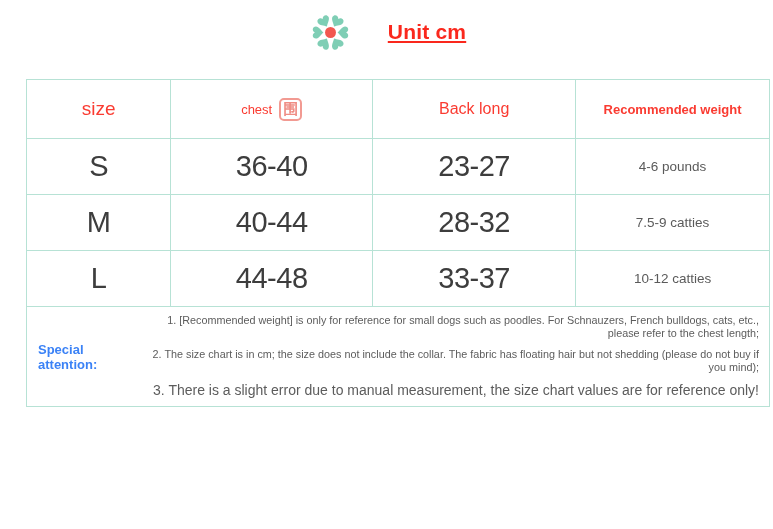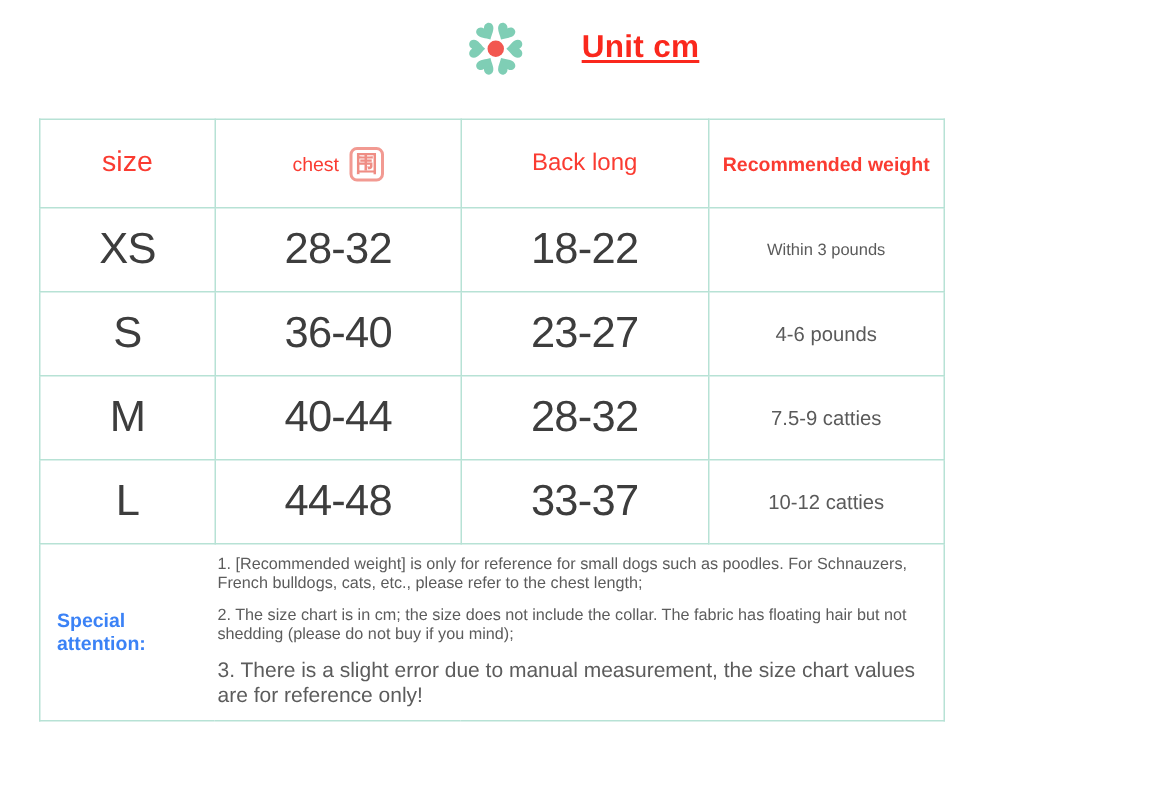--- a/index.html
+++ b/index.html
@@ -12,21 +12,21 @@
     display: flex; align-items: center; justify-content: center; gap: 34px;
     height: 52px;
   }
   .flower { width: 47px; height: 47px; }
   .unit-title {
     color: #fa281d; font-size: 21px; font-weight: 700; letter-spacing: 0.2px; text-decoration: underline;
   }
 
   
   table.size-table {
-    position: absolute; left: 26px; top: 79px; width: 604px;
+    position: absolute; left: 26px; top: 79px; width: 744px;
     border-collapse: collapse; table-layout: fixed;
   }
   table.size-table td {
     border: 1.5px solid #b7e2d5; text-align: center; vertical-align: middle;
     background: #ffffff;
   }
   tr.head-row td { height: 59px; }
   tr.data-row td { height: 56px; }
 
   .h-size   { color: #fa3b31; font-size: 19px; }
@@ -48,21 +48,21 @@
   .cell-wt.small { font-size: 11px; }
 
   
   td.notes-cell { height: 100px; padding: 0; }
   .notes-flex { display: flex; align-items: center; width: 100%; height: 100%; text-align: left; }
   .notes-label {
     width: 118px; padding-left: 11px; flex: 0 0 auto;
     color: #3b82f6; font-size: 13px; font-weight: 600;
   }
   .notes-list { flex: 1 1 auto; padding-right: 10px; }
-  .note-item { color: #5c5c5c; font-size: 10.8px; line-height: 1.25; margin: 7px 0; }
+  .note-item { color: #5c5c5c; font-size: 10.8px; line-height: 1.25; margin: 7px 0; text-align: right; }
   .note-item.n3 { font-size: 14px; }
 </style>
 </head>
 <body>
 
 <div class="page-header">
   <svg class="flower" viewBox="0 0 48 48" xmlns="http://www.w3.org/2000/svg">
     <g fill="#7fceb5">
       <g transform="rotate(30 24 24)">
         <path transform="translate(24 5)" d="M0 3 C-1.6 -0.2 -6.2 0.4 -6.2 4.1 C-6.2 7.2 -2.1 9.3 0 11.8 C2.1 9.3 6.2 7.2 6.2 4.1 C6.2 0.4 1.6 -0.2 0 3 Z"></path>
@@ -102,26 +102,20 @@
     <td>
       <span class="chest-wrap">
         <span class="h-chest">chest</span>
         <span class="stamp">围</span>
       </span>
     </td>
     <td class="h-back">Back long</td>
     <td class="h-weight">Recommended weight</td>
   </tr>
 
-  <tr class="data-row">
-    <td class="cell-size">XS</td>
-    <td class="cell-num">28-32</td>
-    <td class="cell-num">18-22</td>
-    <td class="cell-wt small">Within 3 pounds</td>
-  </tr>
 
   <tr class="data-row">
     <td class="cell-size">S</td>
     <td class="cell-num">36-40</td>
     <td class="cell-num">23-27</td>
     <td class="cell-wt">4-6 pounds</td>
   </tr>
 
   <tr class="data-row">
     <td class="cell-size">M</td>

